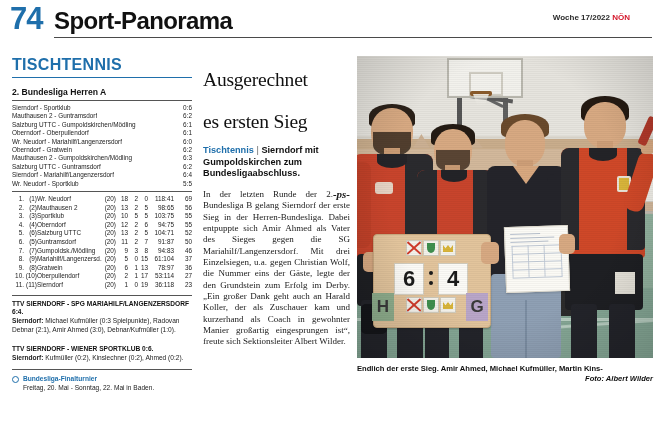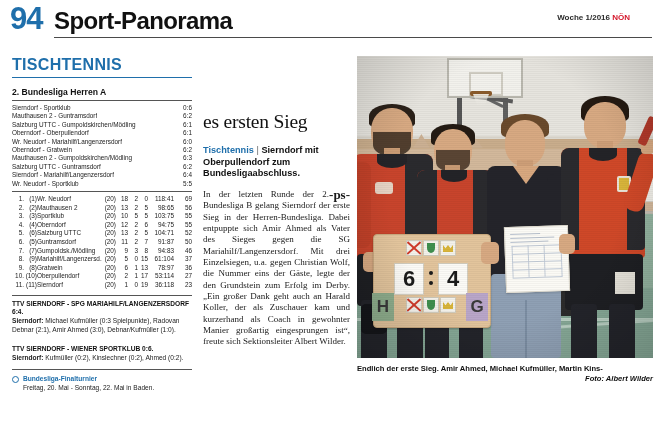--- a/index.html
+++ b/index.html
@@ -112,21 +112,21 @@
   }
   .lead .lead-cat{color:#1f6fab;}
   .lead .lead-bar{color:#666;font-weight:normal;}
   .body-text{
     margin-top:9px;
     font-family:"Liberation Serif", serif;
     font-size:9px;line-height:11.35px;color:#1a1a1a;
     text-align:justify;
     hyphens:auto;
   }
-  .sign{float:right;font-weight:bold;font-size:13px;}
+  .sign{float:right;font-style:italic;font-weight:bold;font-size:11px;}
 
   
   .photo-wrap{position:relative;width:296px;height:302px;overflow:hidden;}
   .photo{position:absolute;inset:0;}
   .caption{
     margin-top:6px;width:296px;
     font-size:7.6px;line-height:10.4px;color:#111;font-weight:bold;
   }
   .caption .credit{float:right;font-style:italic;}
   .cap-line{display:block;}
@@ -315,24 +315,24 @@
     background:radial-gradient(ellipse at 50% 45%,rgba(0,0,0,0) 55%,rgba(0,0,0,.16) 100%);
     pointer-events:none;
   }
 </style>
 </head>
 <body>
 
 <div class="page">
 
   <div class="masthead">
-    <div class="mast-page-no">94</div>
+    <div class="mast-page-no">74</div>
     <div class="mast-title">Sport-Panorama</div>
     <div class="mast-week">
-      <span>Woche 1/2016</span>
+      <span>Woche 17/2022</span>
       <span class="mast-non">NÖN</span>
     </div>
     <div class="mast-rule"></div>
   </div>
 
   <div class="col-left">
 
     <div class="section-kicker">TISCHTENNIS</div>
     <div class="kicker-rule"></div>
 
@@ -528,29 +528,29 @@
       <span class="notice-bullet"></span>
       <span class="notice-txt">
         <span class="notice-title">Bundesliga-Finalturnier</span>
         <span class="notice-sub">Freitag, 20. Mai - Sonntag, 22. Mai in Baden.</span>
       </span>
     </div>
   </div>
 
   <div class="col-mid">
     <h1 class="headline">
-      <br>
+      <span>Ausgerechnet</span><br>
       <br>
       <span>es ersten Sieg</span>
     </h1>
 
     <div class="lead">
       <span class="lead-cat">Tischtennis</span>
       <span class="lead-bar">|</span>
-      <span>Sierndorf mit Oberpullendorf zum Bundesligaabschluss.</span>
+      <span>Sierndorf mit Gumpoldskirchen zum Bundesligaabschluss.</span>
     </div>
 
     <div class="body-text">
       <span class="sign">-ps-</span>
       <span>In der letzten Runde der 2. Bundesliga B gelang Sierndorf der erste Sieg in der Herren-Bundesliga. Dabei entpuppte sich Amir Ahmed als Vater des Sieges gegen die SG Mariahilf/Langenzersdorf. Mit drei Einzelsiegen, u.a. gegen Christian Wolf, die Nummer eins der Gäste, legte der den Grundstein zum Erfolg im Derby. „Ein großer Dank geht auch an Harald Koller, der als Zuschauer kam und kurzerhand als Coach in gewohnter Manier großartig eingesprungen ist“, freute sich Sektionsleiter Albert Wilder.</span>
     </div>
   </div>
 
   <div class="col-right">
     <div class="photo-wrap">

